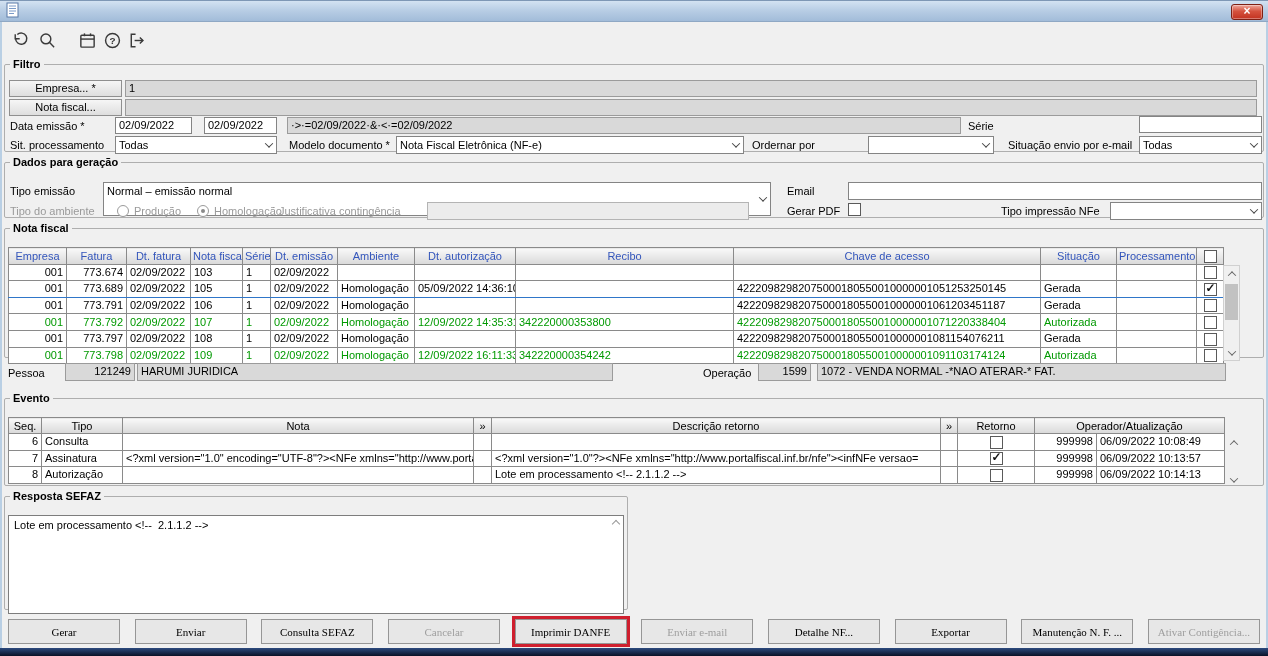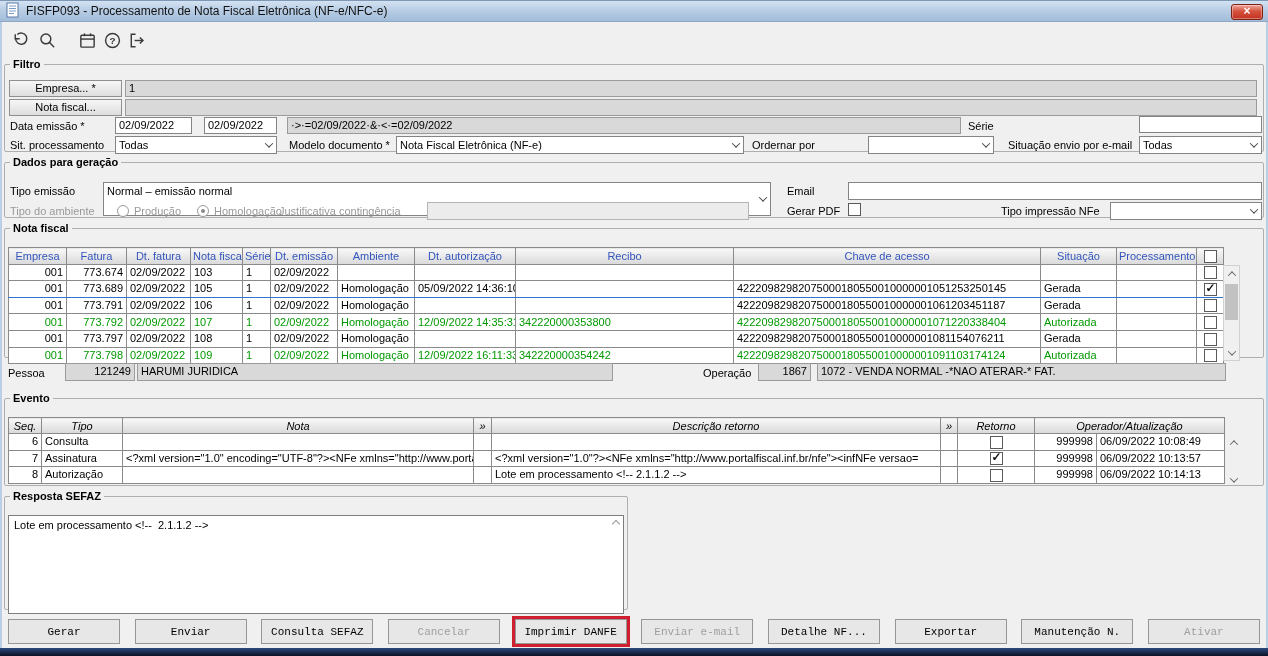--- a/index.html
+++ b/index.html
@@ -44,21 +44,21 @@
   .cb.on::after{content:"\2713";position:absolute;left:1px;top:-2px;font-size:12px;font-weight:bold;color:#111;}
   .radio{position:absolute;width:12px;height:12px;border:1px solid #9a9a9a;border-radius:50%;background:#fff;}
   .radio.on::after{content:"";position:absolute;left:3px;top:3px;width:4px;height:4px;border-radius:50%;background:#8a8a8a;}
   
   table.grid{border-collapse:collapse;table-layout:fixed;font-size:11px;}
   table.grid th{background:linear-gradient(#f9f9f9,#d9d9d9);border:1px solid #8a8a8a;
     font-weight:normal;padding:1px 2px;white-space:nowrap;overflow:hidden;height:16px;}
   table.grid td{background:#fff;border:1px solid #8a8a8a;padding:1px 3px;
     white-space:nowrap;overflow:hidden;height:14px;line-height:13px;}
   .nf-table th{color:#3355bb;}
-  .ev-table th{color:#000;font-style:italic;}
+  .ev-table th{color:#000;}
   tr.green td{color:#009900;}
   tr.current td{border-top:1px solid #2f76c9;border-bottom:1px solid #2f76c9;}
   td.prochl{background:#c5eaf7;}
   td.gray{background:#d9d9d9;}
   td.cbc{text-align:center;padding:0;}
   
   .vscroll{position:absolute;width:17px;background:#f0f0f0;border:1px solid #d0d0d0;}
   .sb-arr{position:absolute;left:0;width:15px;height:15px;display:flex;align-items:center;justify-content:center;}
   .sb-arr::after{content:"";width:5px;height:5px;border-right:1.2px solid #666;border-bottom:1.2px solid #666;}
   .sb-up::after{transform:rotate(-135deg) translate(-1px,-1px);}
@@ -67,21 +67,21 @@
   
   .textbox{position:absolute;background:#fff;border:1px solid #7d7d7d;padding:2px 5px;
     font-size:11px;line-height:14px;white-space:pre-wrap;overflow:hidden;}
   .tb-caret{position:absolute;top:4px;right:4px;width:8px;height:8px;}
   .tb-caret::after{content:"";position:absolute;left:1px;top:2px;width:5px;height:5px;
     border-right:1.2px solid #999;border-bottom:1.2px solid #999;transform:rotate(-135deg);}
   
   .actions{position:absolute;left:0;top:619px;right:0;height:30px;display:flex;
     justify-content:space-between;padding:0 8px;}
   .act-btn{width:112px;height:25px;background:#e7e7e7;border:1px solid #969696;
-    font-family:Liberation Mono, monospace;font-size:11px;text-align:center;line-height:23px;cursor:default;}
+    font-family:Liberation Serif, serif;font-size:11px;text-align:center;line-height:23px;cursor:default;}
   .act-btn.disabled{color:#9e9e9e;}
   .act-btn.hl{box-shadow:0 0 0 3px #cf1f2e;}
   
   .edge{position:absolute;top:22px;bottom:8px;width:2px;background:#b9cfe4;}
   .strip{position:absolute;left:0;right:0;top:648px;height:8px;
     background:linear-gradient(#2c4a7e,#0a1126);}
 </style>
 </head>
 <body>
 
@@ -90,21 +90,20 @@
   <div class="titlebar">
     <span>
       <svg width="14" height="16" viewBox="0 0 14 16">
         <rect x="1" y="1" width="11" height="14" fill="#ffffff" stroke="#5a7aa8" stroke-width="1"></rect>
         <line x1="3" y1="4" x2="10" y2="4" stroke="#7a9ac8" stroke-width="1"></line>
         <line x1="3" y1="6.5" x2="10" y2="6.5" stroke="#7a9ac8" stroke-width="1"></line>
         <line x1="3" y1="9" x2="10" y2="9" stroke="#7a9ac8" stroke-width="1"></line>
         <line x1="3" y1="11.5" x2="8" y2="11.5" stroke="#7a9ac8" stroke-width="1"></line>
       </svg>
     </span>
-    <span class="title-text">FISFP093 - Processamento de Nota Fiscal Eletrônica (NF-e/NFC-e)</span>
     <div class="close-btn">×</div>
   </div>
 
   <div class="toolbar">
     <div class="tbi" style="left:8px">
       <svg width="19" height="19" viewBox="0 0 20 20" fill="none" stroke="#3a3a3a" stroke-width="1.5">
         <path d="M5.5 3.5 v4.7 h4.7"></path>
           <path d="M5.9 8 a5.9 5.9 0 1 0 1.8 -4.2"></path>
       </svg>
     </div>
@@ -334,21 +333,21 @@
         <div class="sb-arr sb-down" style="bottom:0"></div>
       </div>
     </div>
   </fieldset>
 
   <div>
     <span class="lbl" style="left:8px;top:366px">Pessoa</span>
     <div class="fld fg ra" style="left:65px;top:363px;width:70px;height:18px">121249</div>
     <div class="fld fg" style="left:137px;top:363px;width:476px;height:18px">HARUMI JURIDICA</div>
     <span class="lbl" style="left:703px;top:366px">Operação</span>
-    <div class="fld fg ra" style="left:758px;top:363px;width:53px;height:18px">1867</div>
+    <div class="fld fg ra" style="left:758px;top:363px;width:53px;height:18px">1599</div>
     <div class="fld fg" style="left:817px;top:363px;width:409px;height:18px">1072 - VENDA NORMAL -*NAO ATERAR-* FAT.</div>
   </div>
 
   <fieldset class="gb" style="left:4px;top:392px;width:1260px;height:94px">
     <legend>Evento</legend>
     <div class="abs" style="left:3px;top:13px;width:1234px;height:70px">
       <table class="grid ev-table" style="width:1216px">
         <colgroup>
           <col style="width:33px">
             <col style="width:81px">

